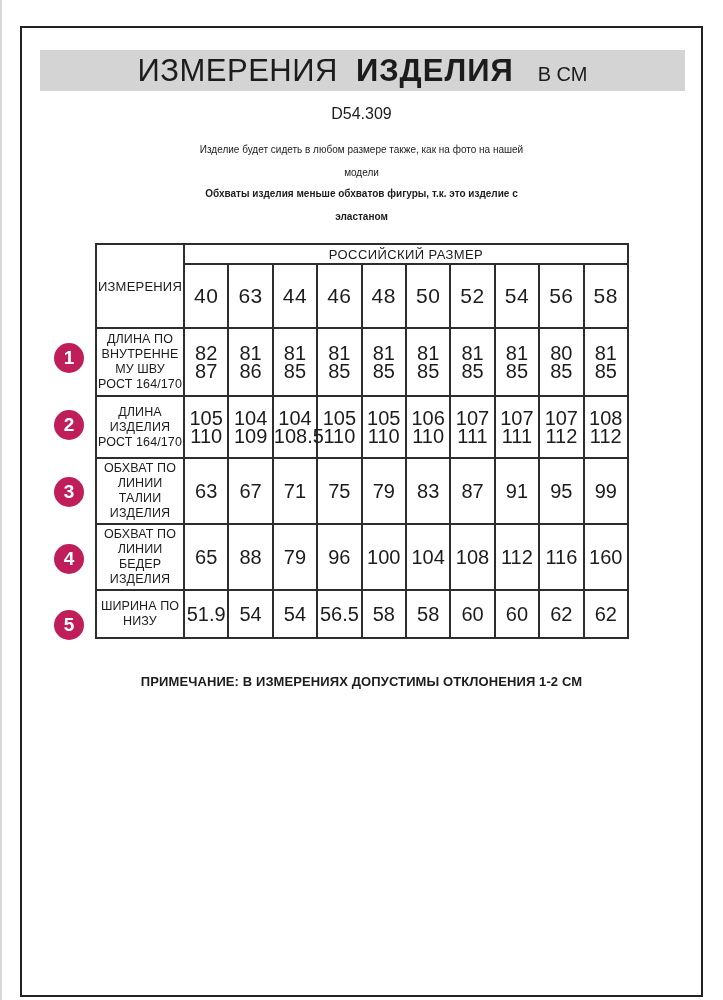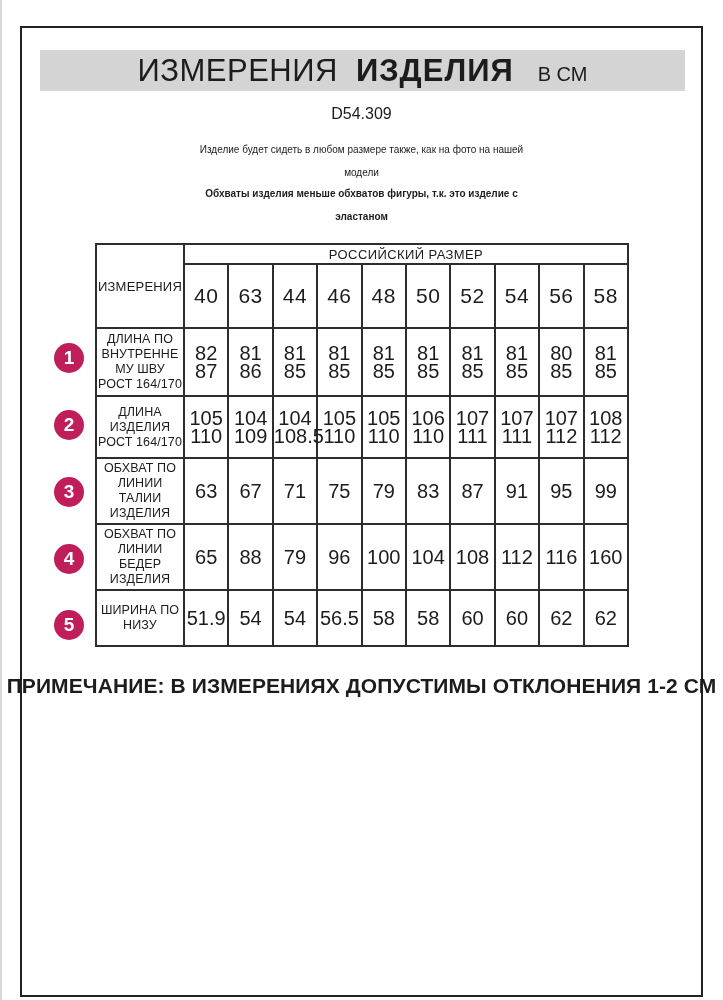--- a/index.html
+++ b/index.html
@@ -54,21 +54,21 @@
     border:2px solid var(--line);
     text-align:center;vertical-align:middle;
     font-weight:normal;background:#fff;
   }
   thead tr.group-row{height:20px;}
   thead tr.size-row{height:64px;}
   tbody tr.r-0{height:68px;}
   tbody tr.r-1{height:62px;margin-top:33px;}
   tbody tr.r-2{height:66px;}
   tbody tr.r-3{height:66px;}
-  tbody tr.r-4{height:56px;}
+  tbody tr.r-4{height:48px;}
   th.corner{font-size:13px;letter-spacing:0.2px;}
   th.group{font-size:13px;letter-spacing:0.4px;}
   th.size{font-size:21px;font-weight:bold;letter-spacing:0.5px;}
   td.label{
     font-size:12.5px;line-height:15px;white-space:pre-line;
     padding:2px 1px;letter-spacing:0.1px;border-radius:9px;
   }
   td.val{font-size:20px;line-height:18px;white-space:pre-line;}
   .badge{
     position:absolute;left:54px;width:30px;height:30px;
@@ -77,21 +77,21 @@
     display:flex;align-items:center;justify-content:center;
     line-height:30px;
   }
   .badge.b-1{top:343px;}
   .badge.b-2{top:410px;}
   .badge.b-3{top:477px;}
   .badge.b-4{top:544px;}
   .badge.b-5{top:610px;}
   .footnote{
     position:absolute;left:0;top:674px;width:723px;
-    text-align:center;font-weight:bold;font-size:21px;
+    text-align:center;font-weight:bold;font-size:13px;
     letter-spacing:0.1px;
   }
 </style>
 </head>
 <body>
 
 <div class="left-edge"></div>
 <div class="frame"></div>
 
 <div class="banner">

